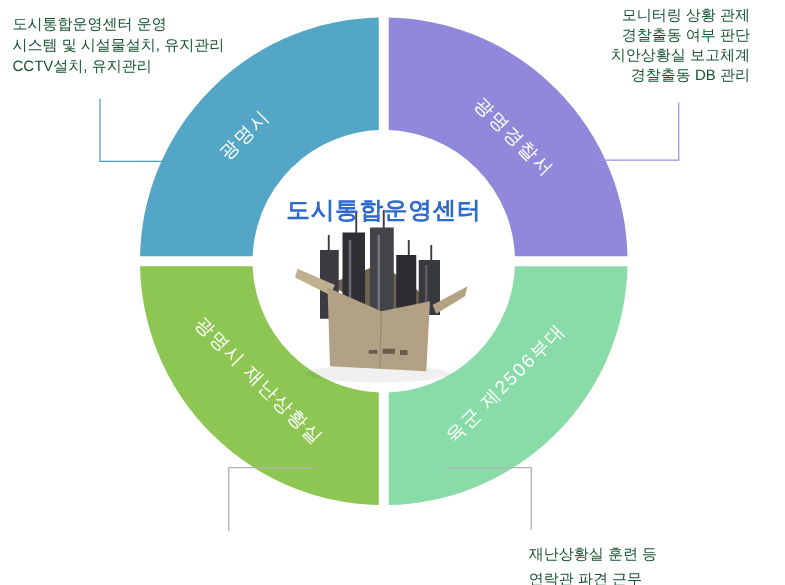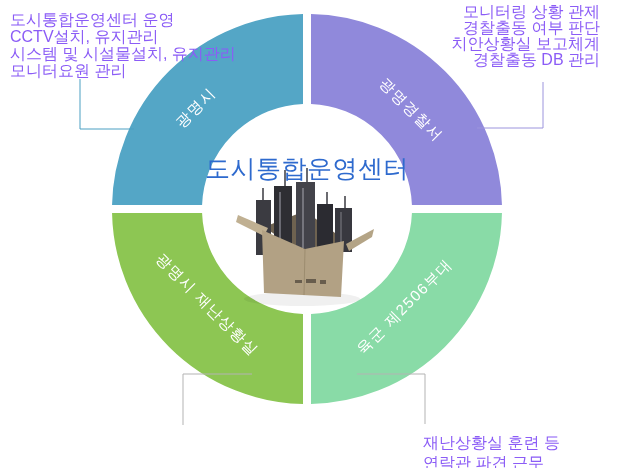--- a/index.html
+++ b/index.html
@@ -1,37 +1,37 @@
 <!DOCTYPE html>
 <html><head>
 <meta charset="utf-8">
 <style>
   html,body{margin:0;padding:0;background:#fff;}
   .stage{
     position:relative;width:628px;height:468px;background:#ffffff;
     font-family:"Liberation Sans","DejaVu Sans",sans-serif;overflow:hidden;
   }
   .stage svg{position:absolute;left:0;top:0;}
-  .ann{position:absolute;font-size:16px;color:#8b5cf6;}
+  .ann{position:absolute;font-size:12px;color:#14532d;}
   .ann div{white-space:nowrap;}
   .ann.tl{left:10px;top:11px;line-height:17px;text-align:left;}
   .ann.tr{right:28px;top:4px;line-height:16px;text-align:right;}
   .ann.bl{left:80px;top:430px;width:136px;line-height:16px;text-align:center;}
   .ann.br{left:423px;top:433px;line-height:20px;text-align:left;}
   .arc-label{
     position:absolute;color:#ffffff;font-size:15px;letter-spacing:1.5px;
     white-space:nowrap;font-weight:500;
   }
   .arc-label.q-tl{left:196px;top:108px;transform:translate(-50%,-50%) rotate(-45deg);}
   .arc-label.q-tr{left:411px;top:110px;transform:translate(-50%,-50%) rotate(45deg);}
   .arc-label.q-bl{left:207px;top:305px;transform:translate(-50%,-50%) rotate(45deg);}
   .arc-label.q-br{left:405px;top:307px;transform:translate(-50%,-50%) rotate(-45deg);}
   .center-title{
     position:absolute;left:307px;top:168px;transform:translate(-50%,-50%);
-    font-size:25px;font-weight:normal;color:#2e6ace;white-space:nowrap;letter-spacing:0.5px;
+    font-size:19px;font-weight:bold;color:#2e6ace;white-space:nowrap;letter-spacing:0.5px;
   }
 </style>
 </head>
 <body>
 
 <div class="stage">
 
   <svg width="628" height="468" viewBox="0 0 628 468">
     <defs>
       <clipPath id="clipTL">
@@ -102,23 +102,22 @@
 
   <div class="arc-label q-tl">광명시</div>
   <div class="arc-label q-tr">광명경찰서</div>
   <div class="arc-label q-bl">광명시 재난상황실</div>
   <div class="arc-label q-br">육군 제2506부대</div>
 
   <div class="center-title">도시통합운영센터</div>
 
   <div class="ann tl">
     <div>도시통합운영센터 운영</div>
+    <div>시스템 및 시설물설치, 유지관리</div>
     <div>CCTV설치, 유지관리</div>
-    <div>시스템 및 시설물설치, 유지관리</div>
-    <div>모니터요원 관리</div>
   </div>
 
   <div class="ann tr">
     <div>모니터링 상황 관제</div>
     <div>경찰출동 여부 판단</div>
     <div>치안상황실 보고체계</div>
     <div>경찰출동 DB 관리</div>
   </div>
 
   <div class="ann bl">

